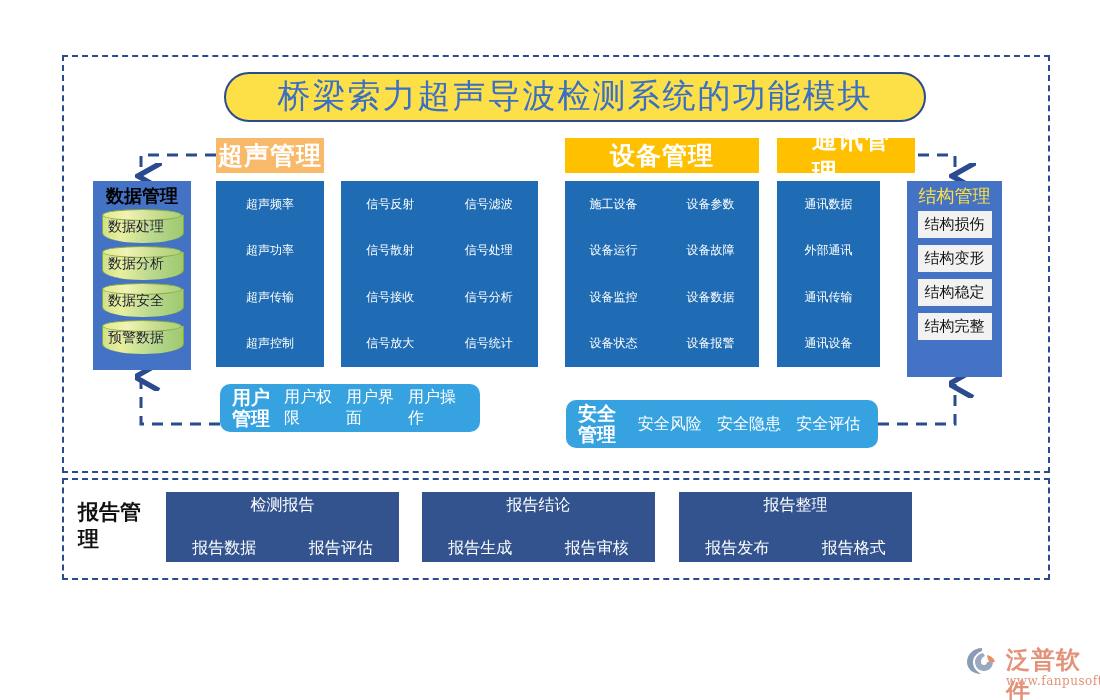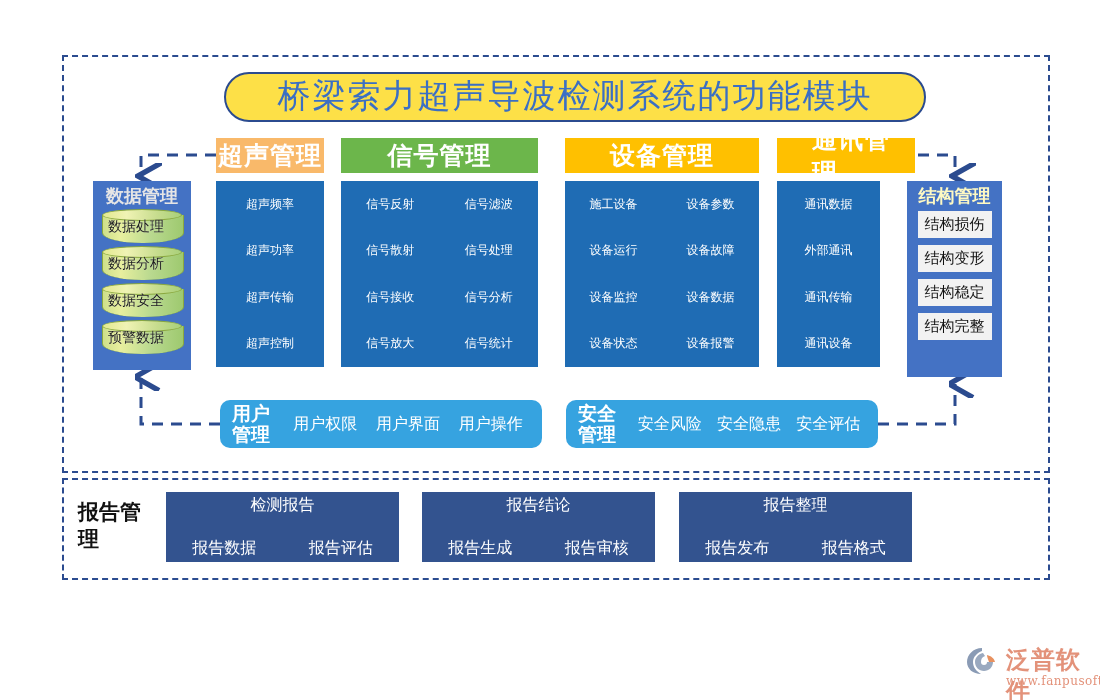--- a/index.html
+++ b/index.html
@@ -64,21 +64,21 @@
   .p-comm{left:777px;top:181px;width:103px;height:186px;}
   .p-comm .cell{width:100%;}
 
   
   .data-box{
     position:absolute;left:93px;top:181px;width:98px;height:189px;
     background:#4472c4;box-sizing:border-box;
     display:flex;flex-direction:column;align-items:center;
   }
   .data-box .boxtitle{
-    color:#e5e5e5;font-size:18px;font-weight:bold;margin-top:3px;margin-bottom:1px;
+    color:#000000;font-size:18px;font-weight:bold;margin-top:3px;margin-bottom:1px;
     font-family:"DejaVu Serif","Liberation Serif",serif;letter-spacing:0px;
   }
   .cyl{
     position:relative;width:80px;height:36px;margin-bottom:1px;
   }
   .cyl .body{
     position:absolute;left:0;top:6px;width:80px;height:28px;
     background:linear-gradient(to right,#cfe08a 0%,#e8ef9e 22%,#b9d98f 60%,#9ec96f 100%);
     border-left:1px solid #8aa83f;border-right:1px solid #8aa83f;
     border-radius:0 0 40px 40px / 0 0 10px 10px;
@@ -94,21 +94,21 @@
     text-shadow:0 0 1px rgba(255,255,255,.6);
   }
 
   
   .struct-box{
     position:absolute;left:907px;top:181px;width:95px;height:196px;
     background:#4472c4;box-sizing:border-box;
     display:flex;flex-direction:column;align-items:center;
   }
   .struct-box .boxtitle{
-    color:#fef9c3;font-size:18px;font-weight:bold;margin-top:3px;margin-bottom:3px;
+    color:#fde047;font-size:18px;font-weight:normal;margin-top:3px;margin-bottom:3px;
     font-family:"DejaVu Serif","Liberation Serif",serif;
   }
   .struct-item{
     width:74px;height:27px;background:#f2f2f2;margin-bottom:7px;
     display:flex;align-items:center;justify-content:center;
     font-size:15px;color:#111;box-sizing:border-box;
     font-family:"DejaVu Sans","Liberation Sans",sans-serif;
   }
 
   
@@ -118,21 +118,21 @@
   }
   .strip .striptitle{
     font-size:19px;font-weight:bold;line-height:21px;padding-left:12px;
     width:52px;flex:none;
     font-family:"DejaVu Serif","Liberation Serif",serif;
   }
   .strip .stripitems{display:flex;flex:1;justify-content:space-around;padding-right:10px;}
   .strip .stripitems span{
     font-size:16px;font-family:"DejaVu Sans","Liberation Sans",sans-serif;
   }
-  .s-user{left:220px;top:400px;width:322px;}
+  .s-user{left:220px;top:384px;width:260px;}
   .s-safe{left:566px;top:400px;width:312px;}
 
   
   .rep-title{
     position:absolute;left:78px;top:498px;width:70px;
     font-size:21px;line-height:27px;color:#111;font-weight:bold;
     font-family:"DejaVu Serif","Liberation Serif",serif;
   }
   .rep-box{
     position:absolute;top:492px;height:70px;background:#33538f;color:#fff;
@@ -188,23 +188,20 @@
     <path d="M878,424 L955,424 L955,384" fill="none" stroke="#2b4b8f" stroke-width="3" stroke-dasharray="11,8" marker-end="url(#arrup)"></path>
   </svg>
 
   <div class="title-pill">
     <span>桥梁索力超声导波检测系统的功能模块</span>
   </div>
 
   <div class="hdr hdr-ultra">
     <span>超声管理</span>
   </div>
-  <div class="hdr hdr-signal">
-    <span>信号管理</span>
-  </div>
   <div class="hdr hdr-equip">
     <span>设备管理</span>
   </div>
   <div class="hdr hdr-comm">
     <span>通讯管理</span>
   </div>
 
   <div class="panel p-ultra">
     <div class="prow">
       <div class="cell">超声频率</div>

